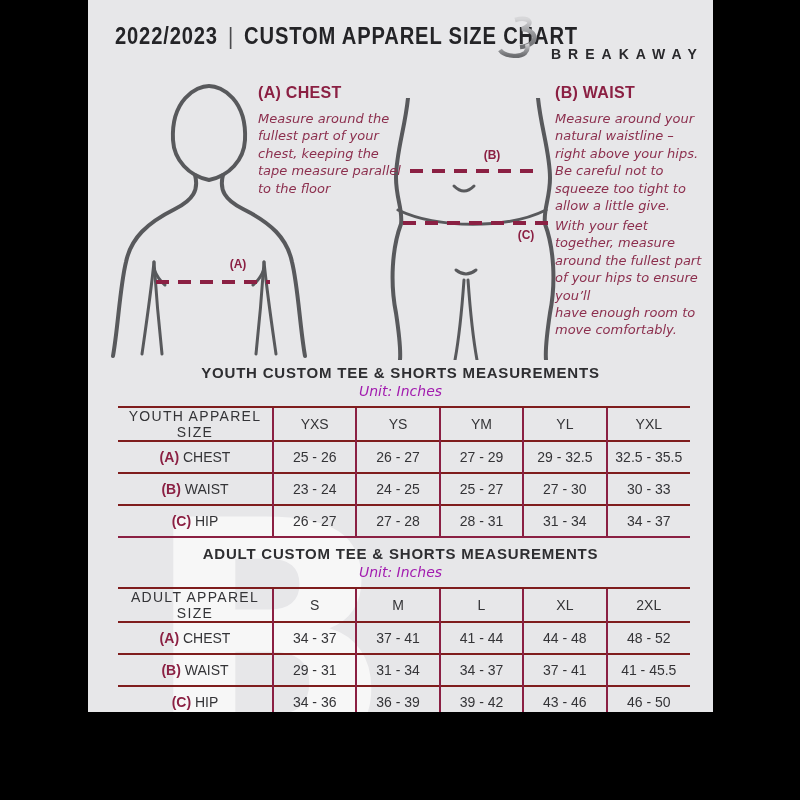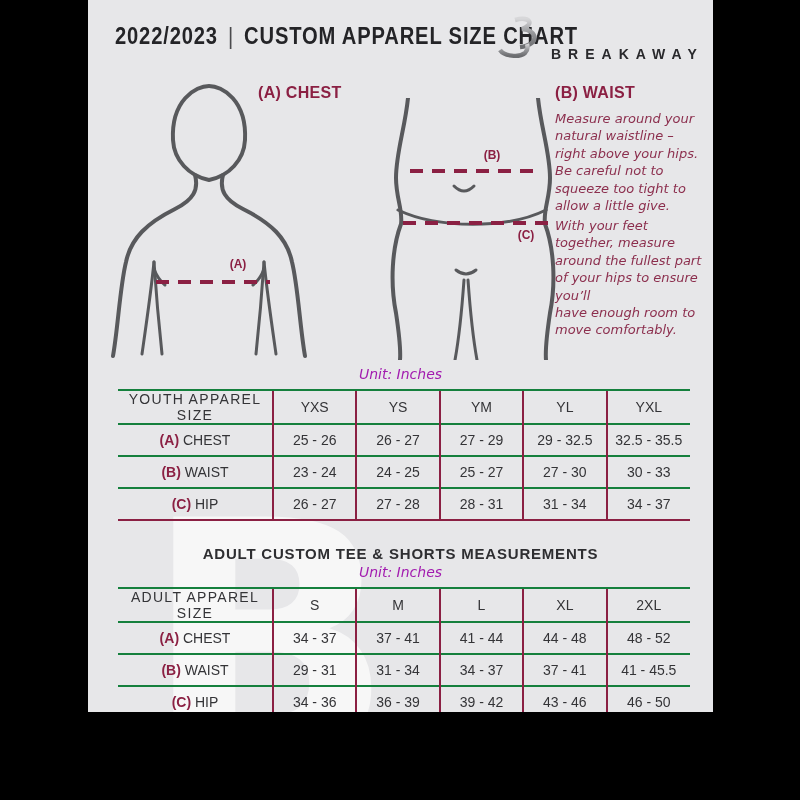--- a/index.html
+++ b/index.html
@@ -43,21 +43,21 @@
   }
   
   .section{position:absolute;left:0;width:625px;text-align:center;z-index:1;}
   .tbl-title{font-size:15px;font-weight:700;color:#2e2e31;letter-spacing:.8px;margin:0;}
   .tbl-unit{font-family:"DejaVu Sans",sans-serif;font-style:italic;font-size:14px;color:#a21caf;margin:2px 0 0 0;}
   table.size-table{
     border-collapse:collapse;margin:7px 0 0 30px;width:572px;table-layout:fixed;
   }
   table.size-table col.c0{width:155px;}
   table.size-table td,table.size-table th{
-    border-top:2px solid #15803d;padding:0;height:30px;vertical-align:middle;
+    border-top:2px solid #7f1d1d;padding:0;height:30px;vertical-align:middle;
     font-weight:400;color:#343437;font-size:14px;text-align:center;
   }
   table.size-table tr.hdr th{height:31px;}
   table.size-table tr:last-child td{border-bottom:2px solid #8b2043;}
   table.size-table td+td,table.size-table th+th{border-left:2px solid #8b2043;}
   th.lead{
     text-align:left;padding-left:18px;font-size:14px;letter-spacing:1.3px;color:#3f3f42;
     font-weight:400;
   }
   th.size-col{font-weight:700;font-size:15px;color:#28282b;}
@@ -124,20 +124,25 @@
     <path class="thin" d="M76,182 C74,210 71,240 67,262"></path>
     <path class="thin" d="M80,182 C82,210 85,240 89,262"></path>
     <path class="dash" d="M22,73 L150,73"></path>
     <path class="dash" d="M15,125 L165,125"></path>
   </svg>
   <span class="dim-label" style="left:404px;top:148px;">(B)</span>
   <span class="dim-label" style="left:438px;top:228px;">(C)</span>
 
   <div class="guide-text" style="left:170px;top:84px;width:165px;">
     <h3>(A) CHEST</h3>
+    <p>Measure around the
+fullest part of your
+chest, keeping the
+tape measure parallel
+to the floor</p>
   </div>
   <div class="guide-text" style="left:467px;top:84px;width:170px;">
     <h3>(B) WAIST</h3>
     <p>Measure around your
 natural waistline –
 right above your hips.
 Be careful not to
 squeeze too tight to
 allow a little give.</p>
   </div>
@@ -147,20 +152,21 @@
 around the fullest part
 of your hips to ensure
 you’ll
 have enough room to
 move comfortably.</p>
   </div>
 
   <div class="watermark">B</div>
 
   <div class="section" style="top:364px;">
+    <p class="tbl-title">YOUTH CUSTOM TEE &amp; SHORTS MEASUREMENTS</p>
     <p class="tbl-unit">Unit: Inches</p>
     <table class="size-table">
       <colgroup>
           <col class="c0">
           <col>
           <col>
           <col>
           <col>
           <col>
         </colgroup>

